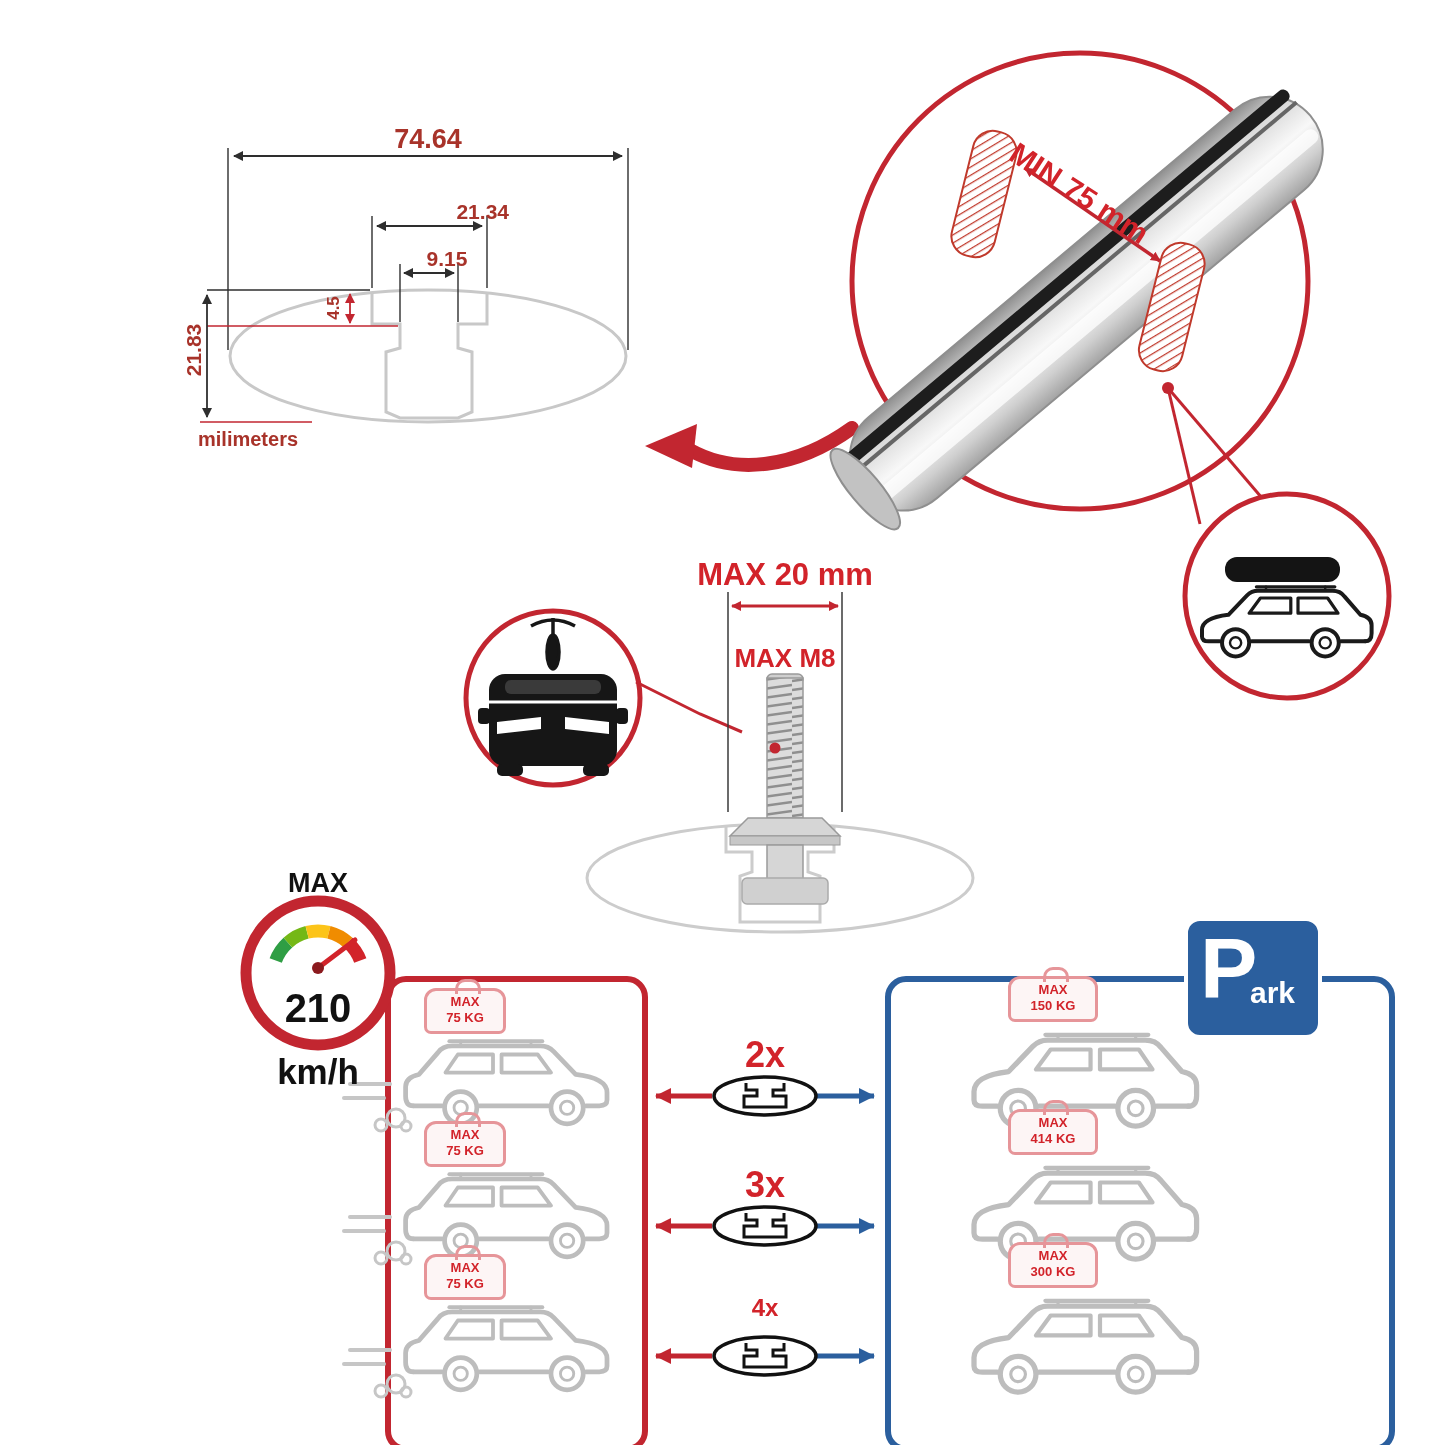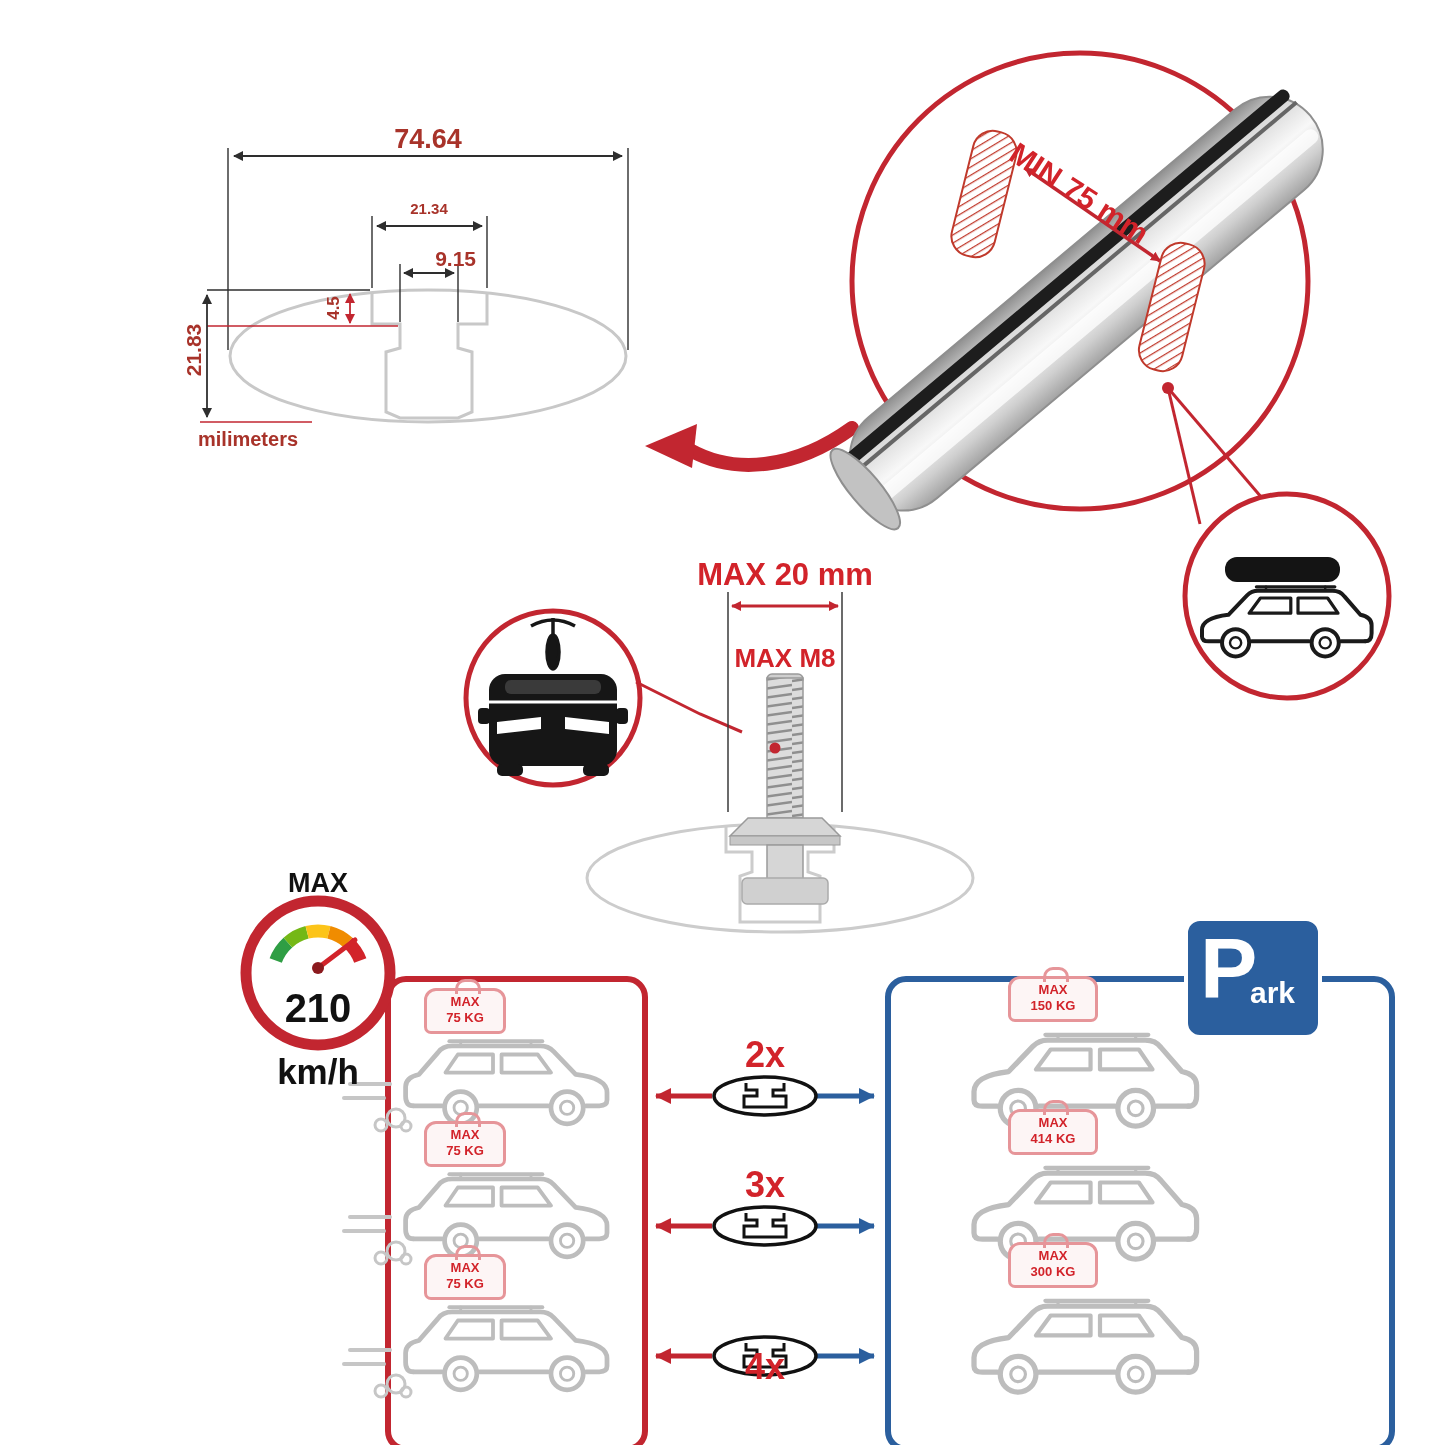--- a/index.html
+++ b/index.html
@@ -231,38 +231,38 @@
       <path d="M328.9 906.3 A45 45 0 0 1 348.1 916.6" stroke="#f08c00"></path>
       <path d="M348.1 916.6 A45 45 0 0 1 360.3 934.6" stroke="#d2232a"></path>
     </g>
     <line x1="318" y1="942" x2="355" y2="914" stroke="#d2232a" stroke-width="5" stroke-linecap="round"></line>
     <circle cx="318" cy="942" r="6" fill="#8b1a1e"></circle>
   </g>
 </svg>
 
 <div>
   <div class="txt dim center" style="left:328px;top:98px;width:200px;font-size:27px;">74.64</div>
-  <div class="txt dim center" style="left:349px;top:174px;width:160px;font-size:15px;">21.34</div>
-  <div class="txt dim center" style="left:356px;top:221px;width:120px;font-size:21px;text-align:right;">9.15</div>
+  <div class="txt dim center" style="left:349px;top:174px;width:160px;font-size:21px;text-align:right;">21.34</div>
+  <div class="txt dim center" style="left:387px;top:221px;width:120px;font-size:21px;">9.15</div>
   <div class="txt dim center rot-ccw" style="left:312px;top:272px;width:44px;font-size:17px;">4.5</div>
   <div class="txt dim center rot-ccw" style="left:152px;top:312px;width:84px;font-size:21px;">21.83</div>
   <div class="txt dim" style="left:198px;top:402px;font-size:20px;text-align:right;">milimeters</div>
 
   <div class="txt lbl rot-min" style="left:1022px;top:110px;font-size:30px;">MIN 75 mm</div>
 
   <div class="txt lbl center" style="left:665px;top:531px;width:240px;font-size:31px;">MAX 20 mm</div>
   <div class="txt lbl center" style="left:705px;top:617px;width:160px;font-size:26px;">MAX M8</div>
 
   <div class="txt blk center" style="left:258px;top:842px;width:120px;font-size:27px;">MAX</div>
   <div class="txt blk center" style="left:258px;top:960px;width:120px;font-size:40px;">210</div>
   <div class="txt blk center" style="left:258px;top:1026px;width:120px;font-size:35px;">km/h</div>
 
   <div class="txt lbl center" style="left:705px;top:1008px;width:120px;font-size:36px;">2x</div>
   <div class="txt lbl center" style="left:705px;top:1138px;width:120px;font-size:36px;">3x</div>
-  <div class="txt lbl center" style="left:705px;top:1320px;width:120px;font-size:36px;">4x</div>
+  <div class="txt lbl center" style="left:705px;top:1268px;width:120px;font-size:24px;">4x</div>
 
   <div class="txt white" style="left:1200px;top:899px;font-size:86px;line-height:1;">P</div>
   <div class="txt white" style="left:1250px;top:950px;font-size:30px;text-align:center;">ark</div>
 
   <div class="badge" style="left:424px;top:962px;">
     <div>MAX</div>
     <div class="kg">75 KG</div>
   </div>
   <div class="badge" style="left:424px;top:1095px;">
     <div>MAX</div>

